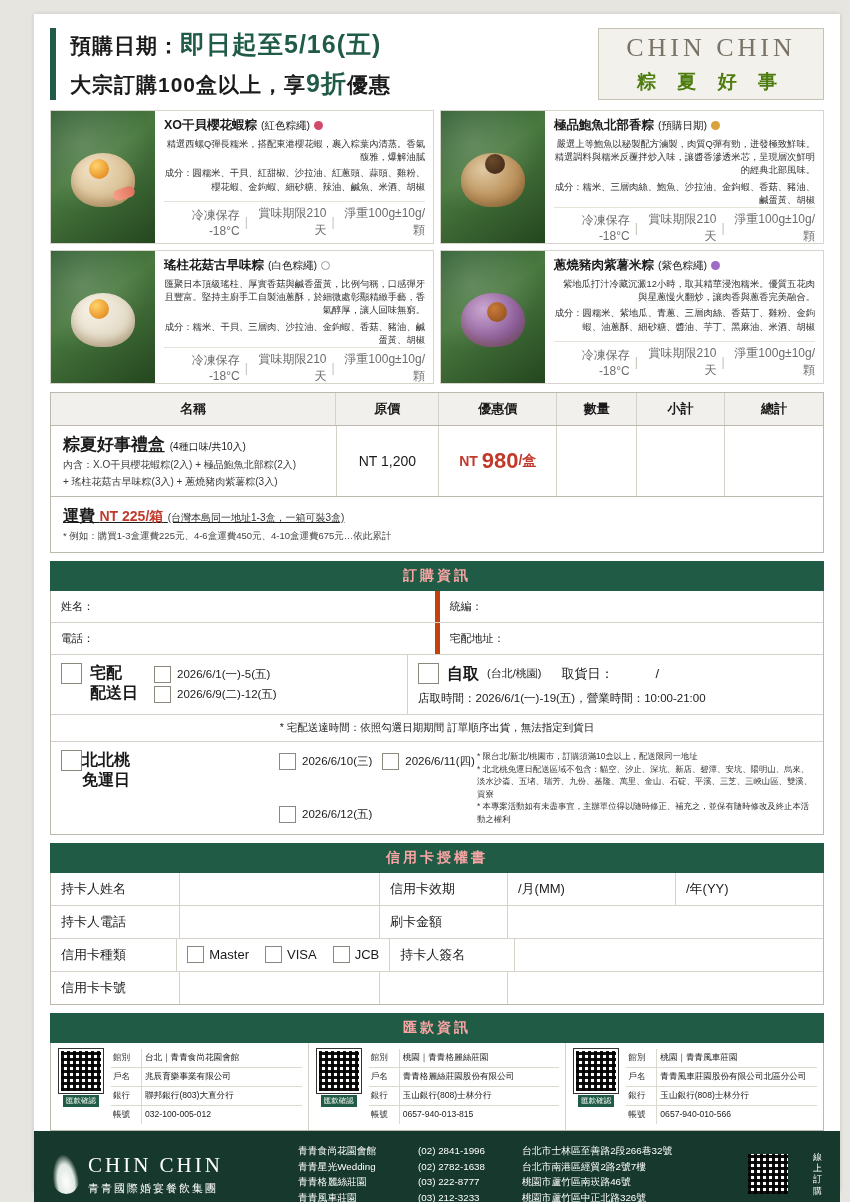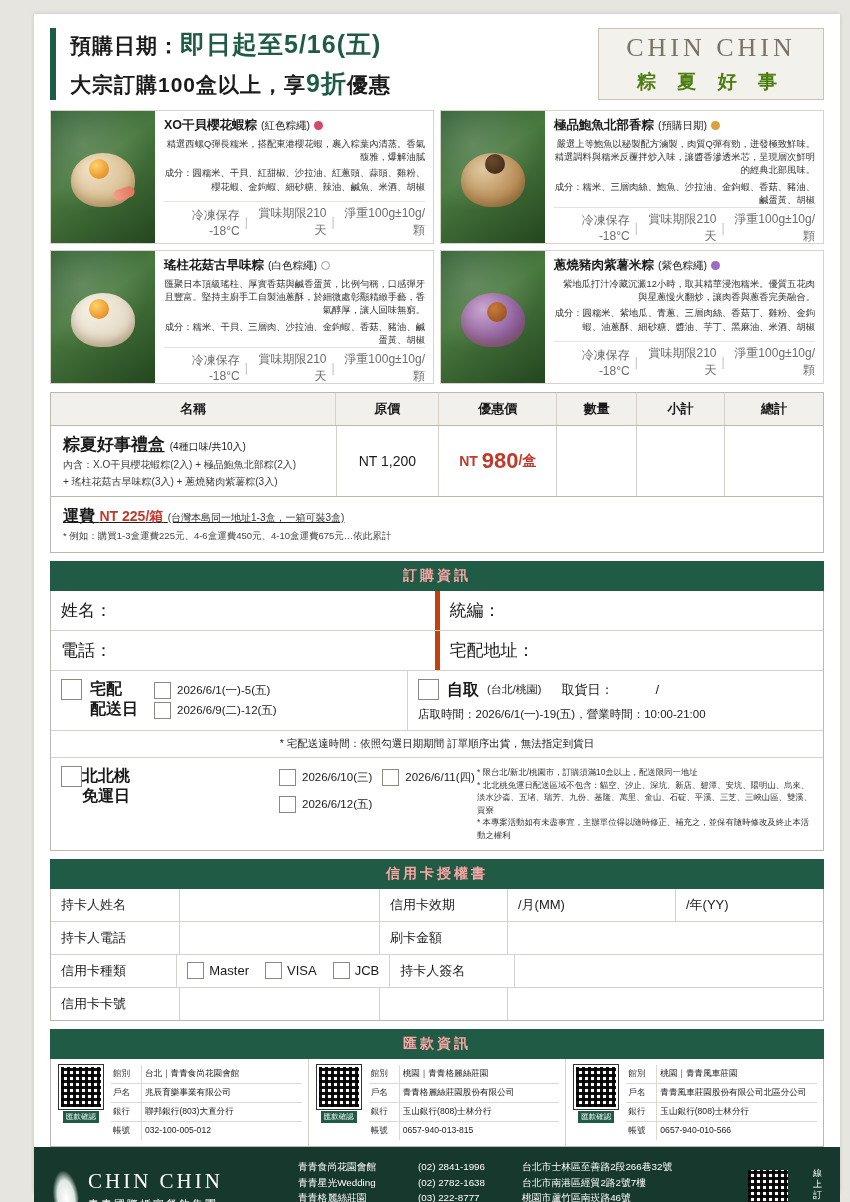--- a/index.html
+++ b/index.html
@@ -185,38 +185,38 @@
   }
   
   .oinfo {
     margin: 0 16px;
     border: 1px solid #bdb8ae; border-top: none;
     font-size: 13px;
   }
   .firow { display: flex; border-bottom: 1px solid #d6d2c9; }
   .fcell { flex: 1; padding: 8px 10px; display: flex; align-items: center; }
   .fcell + .fcell { border-left: 5px solid #c2410c; }
-  .flabel { font-size: 17px; }
+  .flabel { font-size: 11px; }
   .delivrow { display: flex; border-bottom: 1px solid #d6d2c9; }
   .delivleft { width: 356px; padding: 8px 10px; display: flex; gap: 8px; align-items: flex-start; }
   .delivright { flex: 1; border-left: 1px solid #d6d2c9; padding: 8px 10px; }
   .cbox {
     width: 17px; height: 17px; border: 1px solid #8d887e; background: #fff;
     display: inline-block; min-width: 17px;
   }
   .cbox.lg { width: 21px; height: 21px; min-width: 21px; }
   .optline { display: flex; align-items: center; gap: 6px; font-size: 11.5px; margin: 3px 0; }
   .bigword { font-size: 16px; font-weight: bold; line-height: 1.25; }
   .note {
     padding: 6px 10px; font-size: 10.5px; text-align: center;
     border-bottom: 1px solid #d6d2c9; color: #222;
   }
   .freerow { display: flex; padding: 8px 10px; gap: 10px; }
   .freeleft { display: flex; gap: 0; align-items: flex-start; width: 208px; }
-  .freemid { display: flex; flex-direction: column; gap: 4px; width: 188px; }
+  .freemid { display: flex; flex-direction: column; gap: 4px; width: 188px; justify-content: space-between; }
   .freemid .r { display: flex; gap: 10px; }
   .freeright { flex: 1; font-size: 8.4px; line-height: 1.5; color: #333; }
   
   .cc {
     margin: 0 16px;
     border: 1px solid #bdb8ae; border-top: none;
     font-size: 13px;
   }
   .ccrow { display: flex; border-bottom: 1px solid #d6d2c9; }
   .ccrow:last-child { border-bottom: none; }

